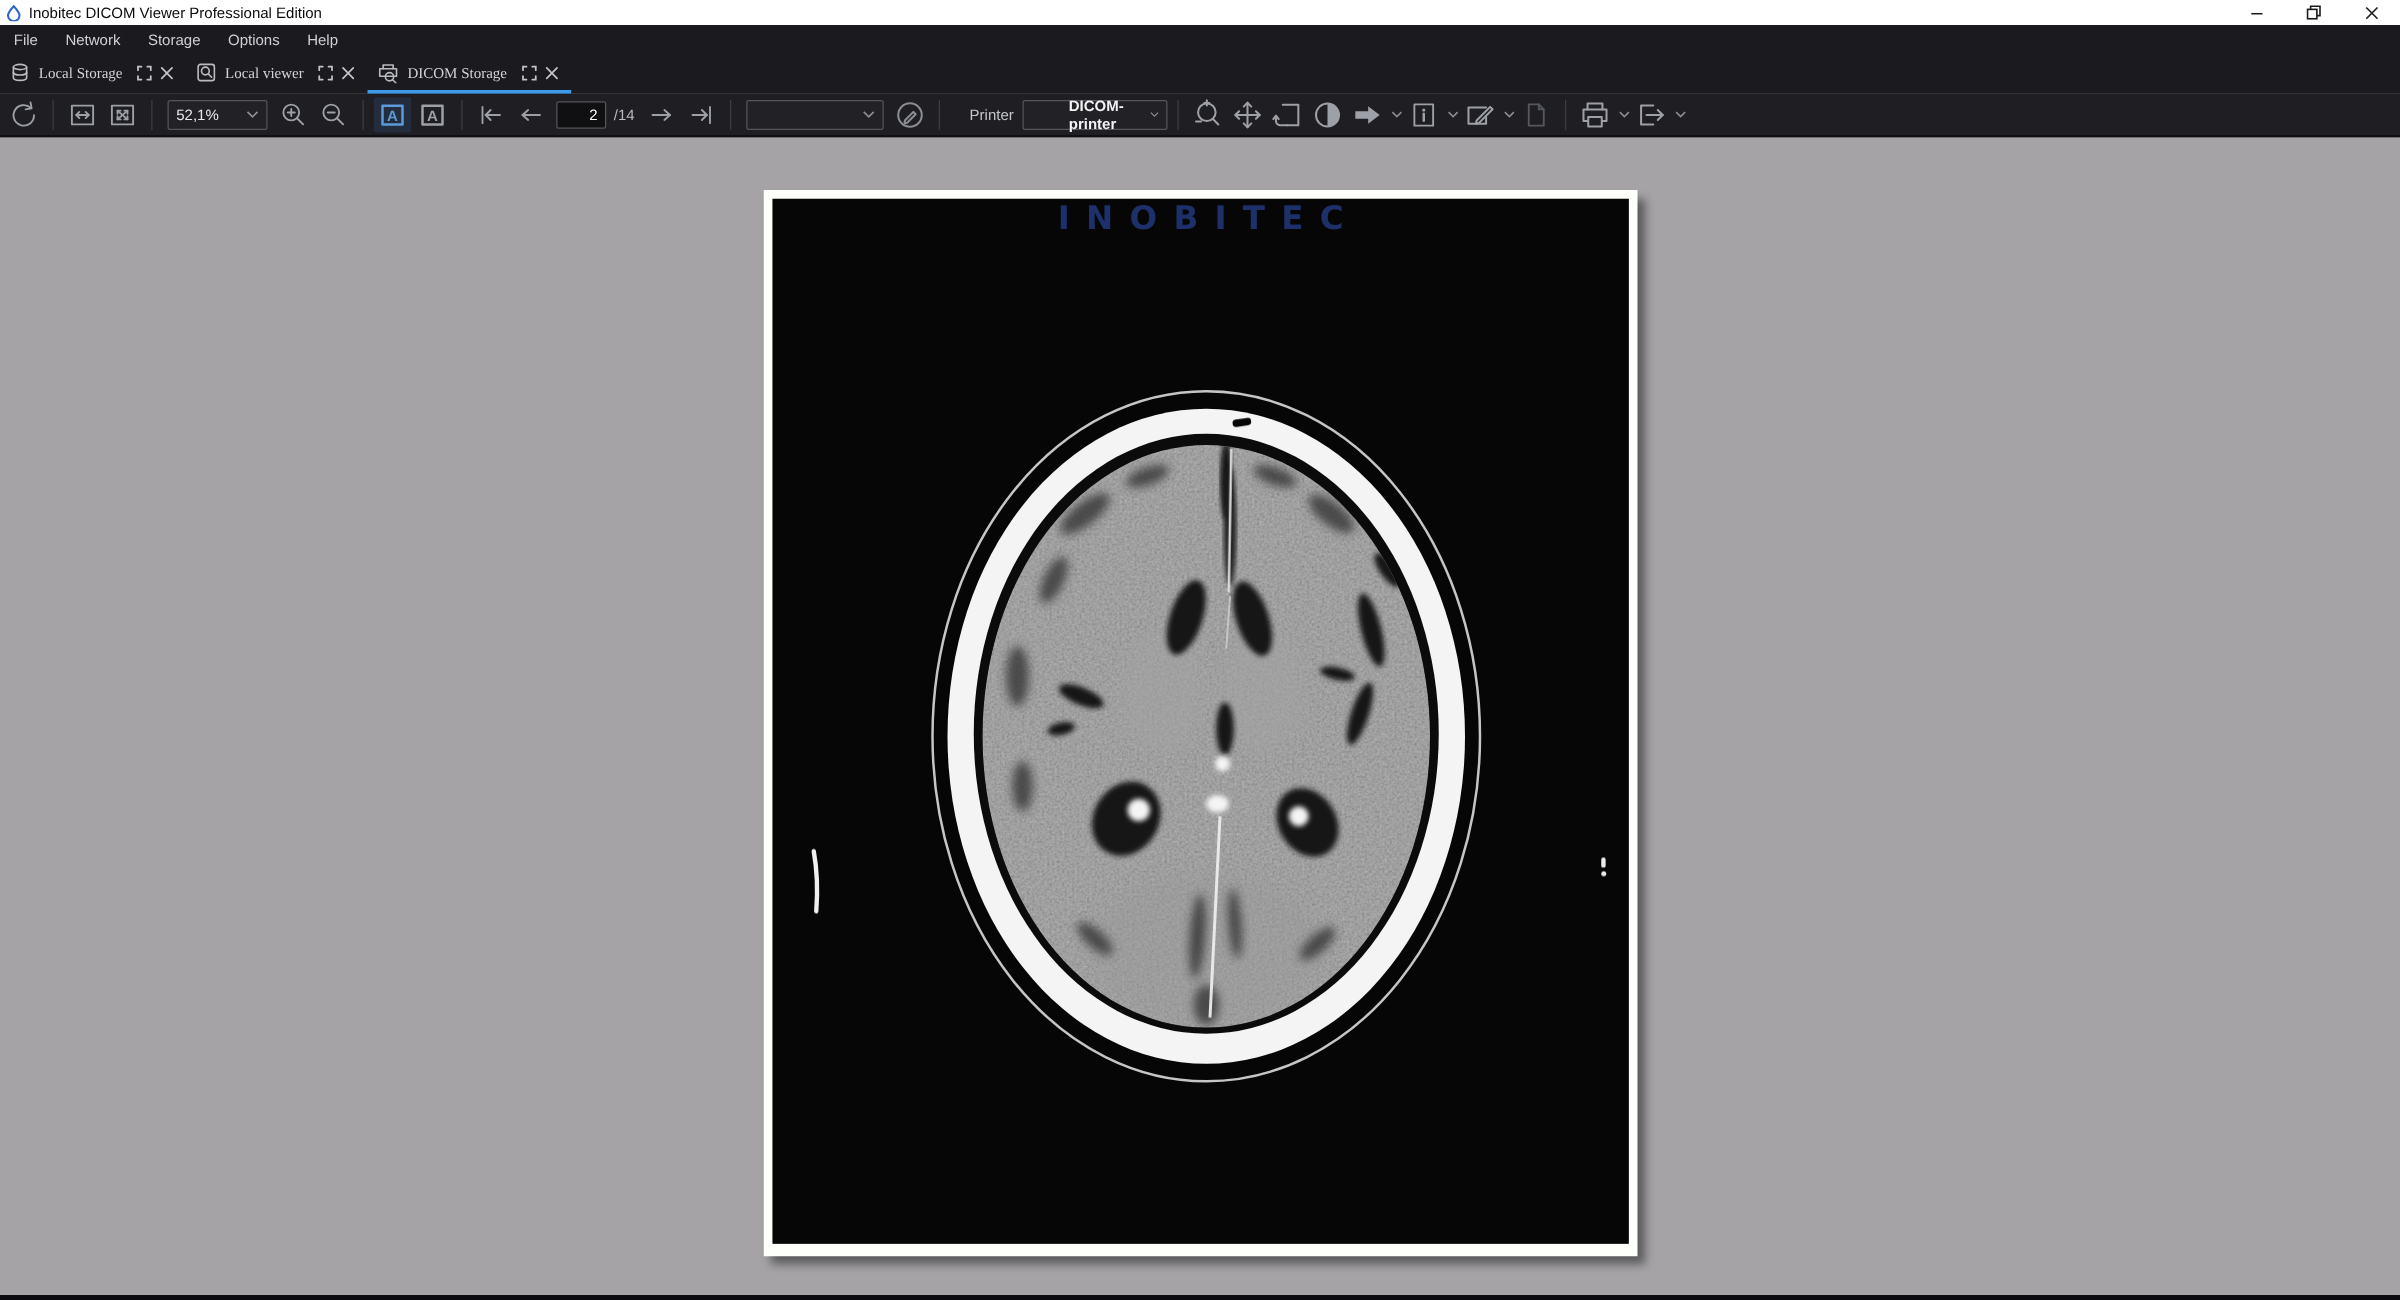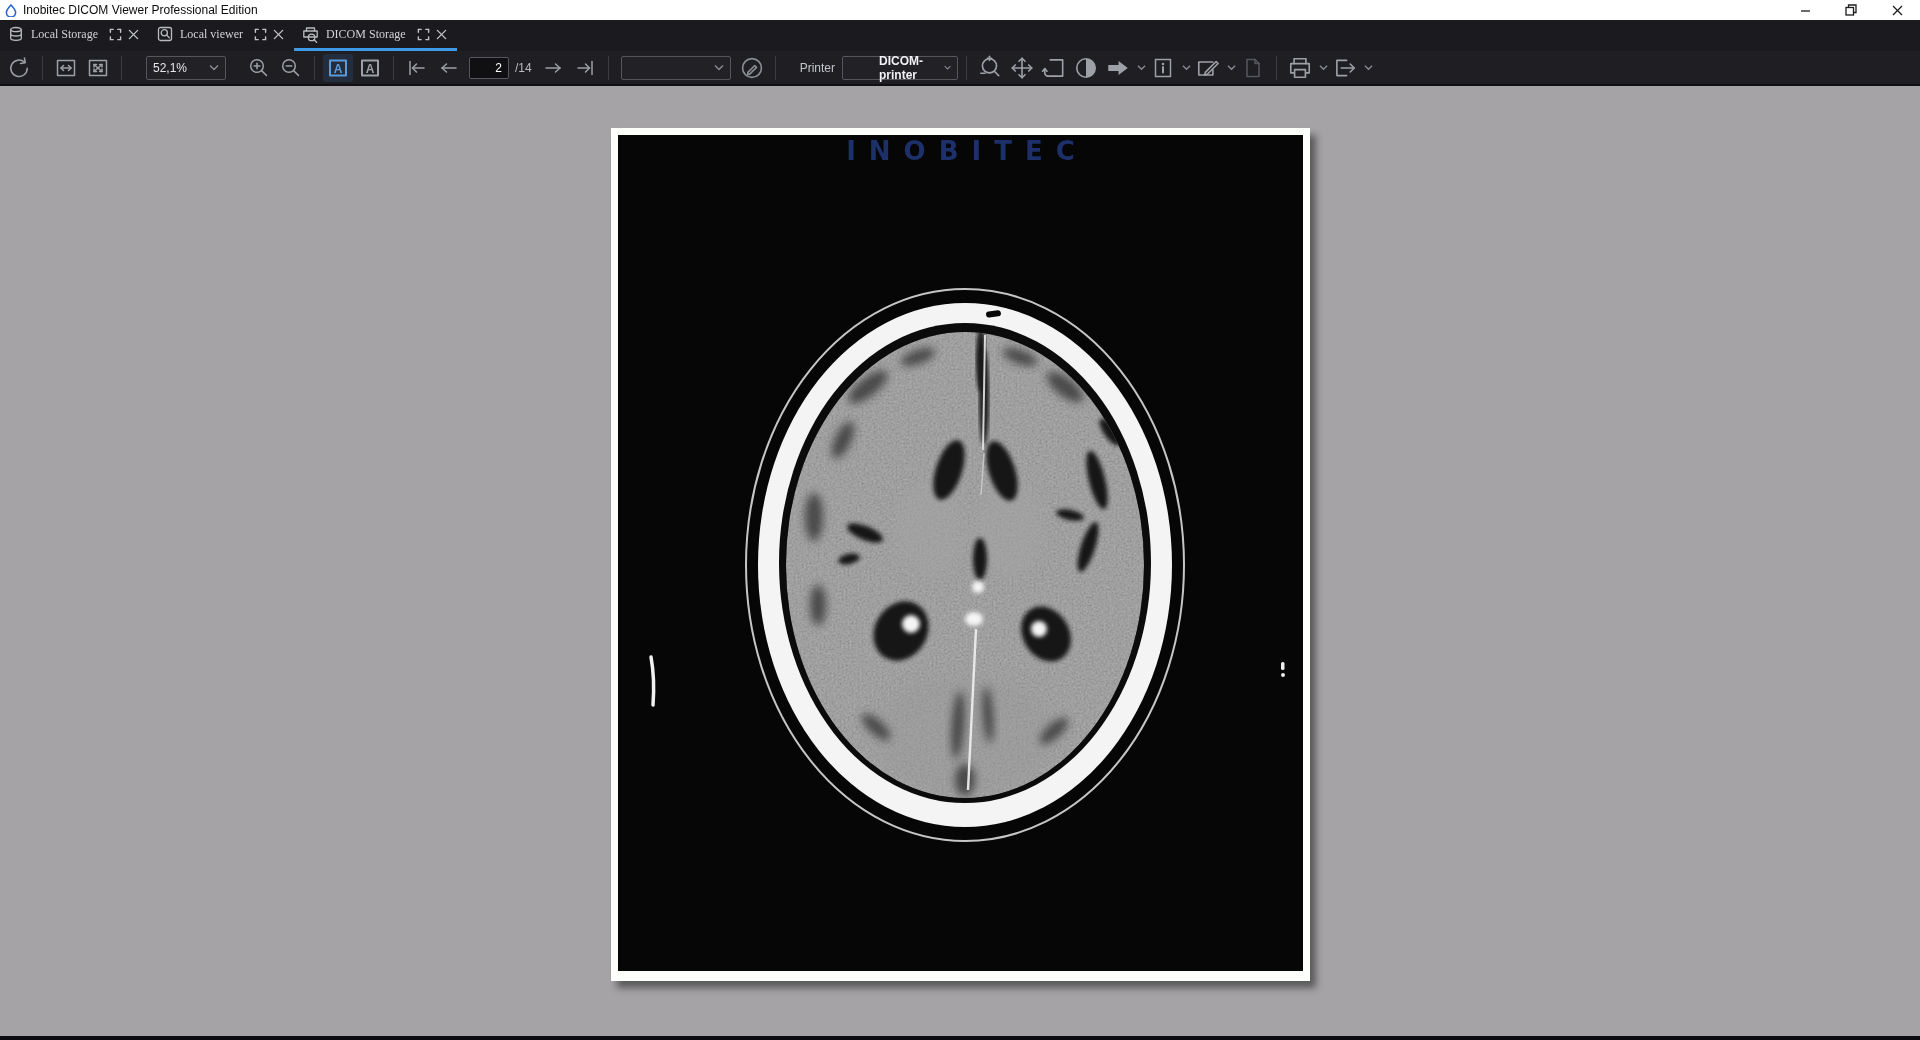--- a/index.html
+++ b/index.html
@@ -33,21 +33,21 @@
   .tbtn { width:30px; height:28px; display:flex; align-items:center; justify-content:center; background:none; border:none; padding:0; border-radius:2px; }
   .tbtn.active-toggle { background:rgba(74,144,217,0.14); }
   .tsep { width:1px; height:24px; background:#3c3d43; margin:0 6px; flex:0 0 auto; }
   svg.tic { stroke:#9da0a6; fill:none; stroke-width:1.5; stroke-linecap:round; stroke-linejoin:round; }
   svg.tic text { stroke:none; }
   svg.tic.disabled { stroke:#55585e; }
   .chev { stroke:#8a8d93; fill:none; stroke-width:1.4; margin-left:2px; }
 
   .combo { display:flex; align-items:center; justify-content:space-between; border:1px solid #54565c; background:#212126; height:24px; padding:0 6px; border-radius:2px; color:#e8e8ea; font-size:12px; }
   .combo .chev { margin-left:6px; }
-  .combo.zoom { width:80px; margin:0 16px; }
+  .combo.zoom { width:80px; margin:0 4px; }
   .combo.preset { width:110px; margin:0 4px; }
   .combo.printer { width:116px; margin-left:5px; color:#f2f2f4; font-weight:bold;padding-left:36px; }
   .page-input { width:40px; height:22px; background:#101013; border:1px solid #54565c; border-radius:2px; color:#ffffff; font-size:12px; text-align:right; padding:0 6px; margin:0 3px; font-family:"Liberation Sans", sans-serif; }
   .page-total { color:#b9bbbf; font-size:12px; margin:0 4px 0 1px; }
   .printer-label { color:#c4c6ca; font-size:12px; margin-left:16px; }
 
   
   .viewport { flex:1 1 auto; position:relative; background:#a5a3a6; overflow:hidden;padding-left:16px; }
   .page { position:absolute; left:611px; top:42px; width:699px; height:853px; background:#fdfffb; box-shadow:6px 7px 7px rgba(0,0,0,0.45); }
   .film { position:absolute; left:7px; top:7px; right:7px; bottom:10px; background:#060606; overflow:hidden; }
@@ -82,20 +82,27 @@
       </button>
       <button class="win-btn">
         <svg width="11" height="11" viewBox="0 0 11 11">
             <line x1="1" y1="1" x2="10" y2="10"></line>
             <line x1="10" y1="1" x2="1" y2="10"></line>
           </svg>
       </button>
     </div>
   </div>
 
+  <div class="menubar">
+    <span class="menu-item">File</span>
+    <span class="menu-item">Network</span>
+    <span class="menu-item">Storage</span>
+    <span class="menu-item">Options</span>
+    <span class="menu-item">Help</span>
+  </div>
 
   <div class="tabbar">
 
     <div class="tab">
       <svg class="tabic" width="16" height="16" viewBox="0 0 16 16">
         <ellipse cx="8" cy="3.6" rx="5.3" ry="2.1"></ellipse>
         <path d="M2.7 3.6 v8.6 a5.3 2.1 0 0 0 10.6 0 v-8.6"></path>
         <path d="M2.7 7.9 a5.3 2.1 0 0 0 10.6 0"></path>
       </svg>
       <span>Local Storage</span>

